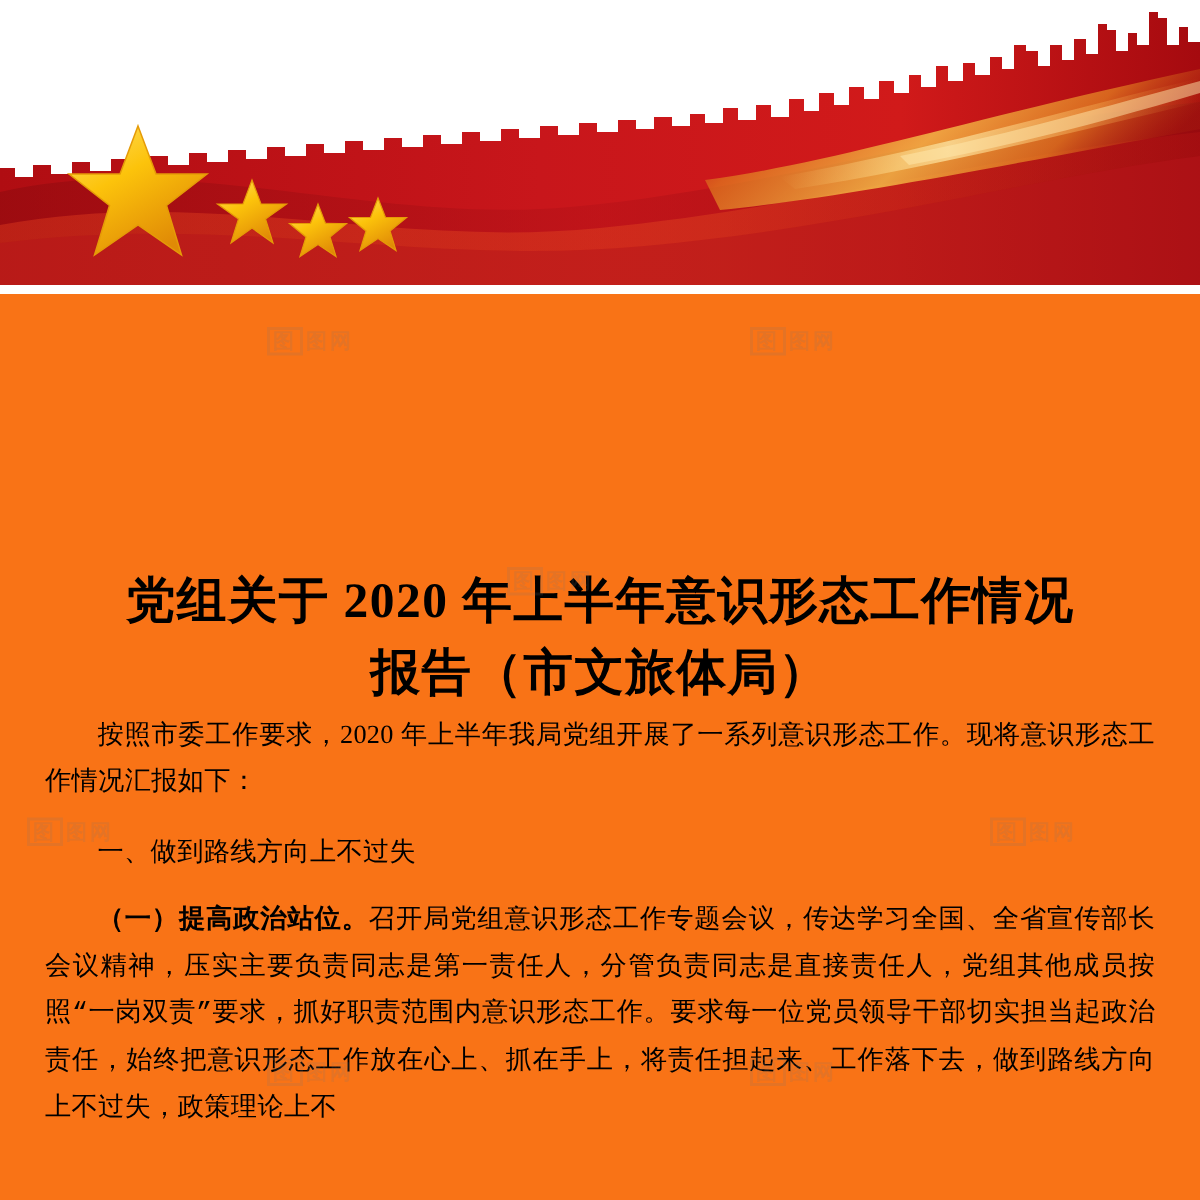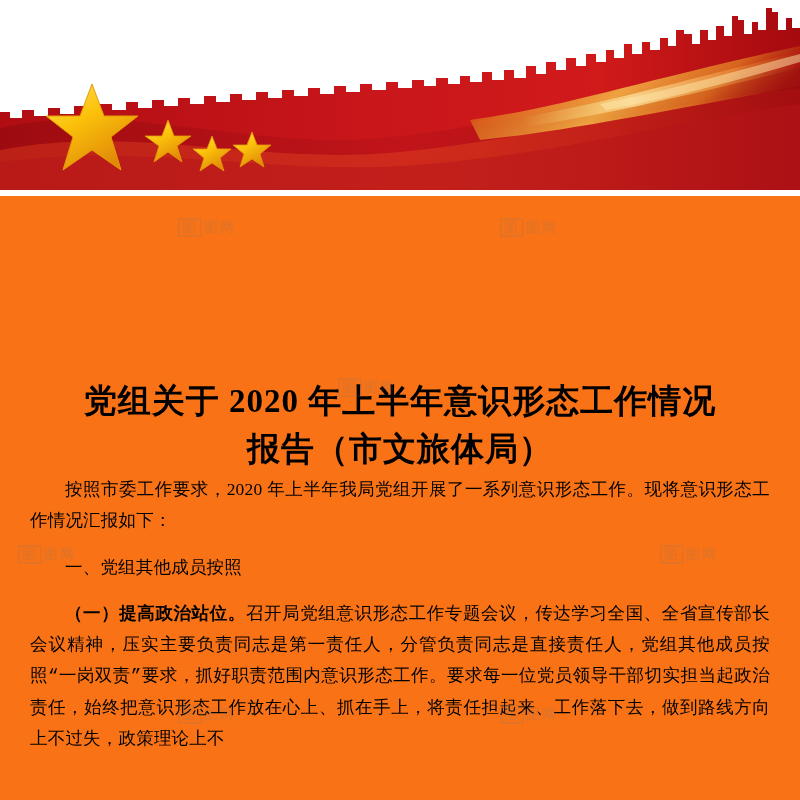--- a/index.html
+++ b/index.html
@@ -207,21 +207,21 @@
 
 <div class="doc">
   <div class="doc-inner">
     <h1 class="title">
       <span>党组关于 2020 年上半年意识形态工作情况</span><br>
       <span>报告（市文旅体局）</span>
     </h1>
 
     <p class="para lead">按照市委工作要求，2020 年上半年我局党组开展了一系列意识形态工作。现将意识形态工作情况汇报如下：</p>
 
-    <p class="para section">一、党组其他成员按照</p>
+    <p class="para section">一、做到路线方向上不过失</p>
 
     <p class="para body"><span class="strong">（一）提高政治站位。</span><span>召开局党组意识形态工作专题会议，传达学习全国、全省宣传部长会议精神，压实主要负责同志是第一责任人，分管负责同志是直接责任人，党组其他成员按照“一岗双责”要求，抓好职责范围内意识形态工作。要求每一位党员领导干部切实担当起政治责任，始终把意识形态工作放在心上、抓在手上，将责任担起来、工作落下去，做到路线方向上不过失，政策理论上不</span></p>
   </div>
 </div>
 
 <div class="wm wm-1"><span class="wm-box">图</span><span>图网</span></div>
 <div class="wm wm-2"><span class="wm-box">图</span><span>图网</span></div>
 <div class="wm wm-3"><span class="wm-box">图</span><span>图网</span></div>
 <div class="wm wm-4"><span class="wm-box">图</span><span>图网</span></div>
 <div class="wm wm-5"><span class="wm-box">图</span><span>图网</span></div>

